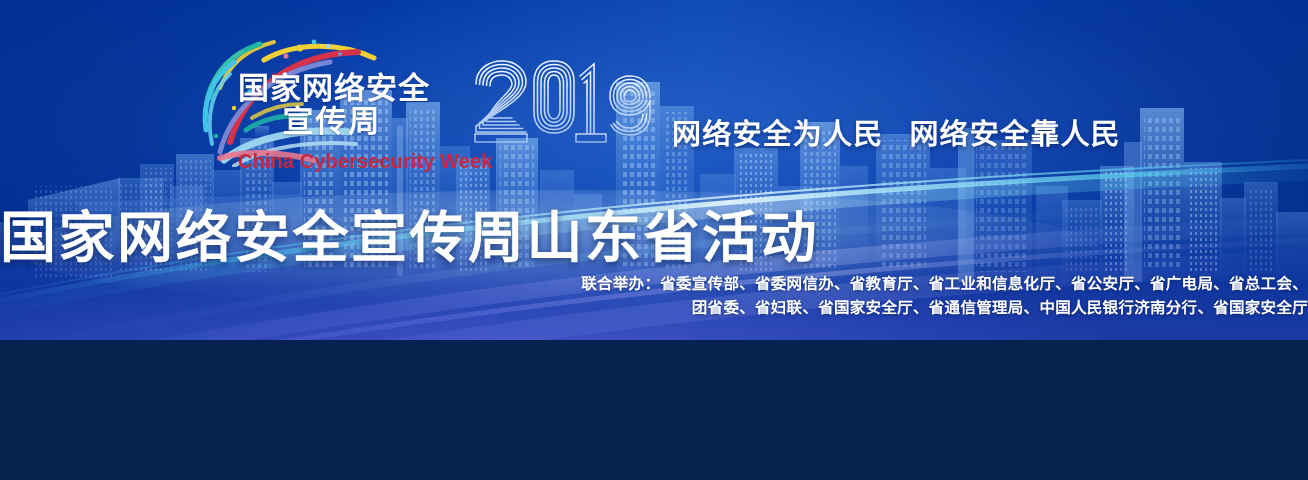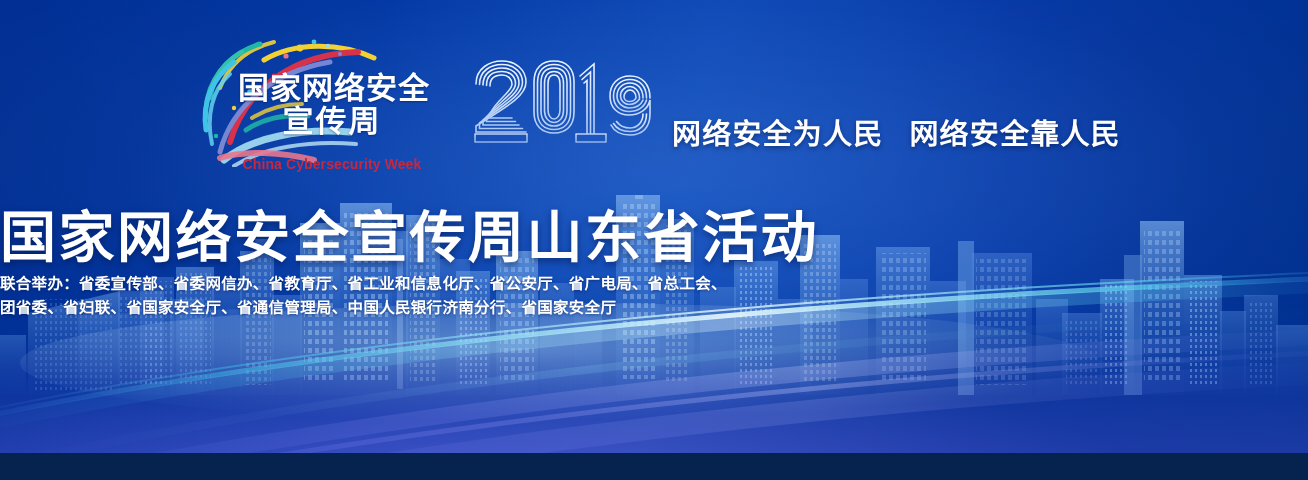--- a/index.html
+++ b/index.html
@@ -6,21 +6,21 @@
   html, body {
     margin: 0;
     padding: 0;
     background: #06224f;
   }
   * { box-sizing: border-box; }
 
   .banner {
     position: relative;
     width: 1308px;
-    height: 453px;
+    height: 340px;
     overflow: hidden;
     font-family: "Liberation Sans", "DejaVu Sans", sans-serif;
     background:
       radial-gradient(ellipse 60% 70% at 52% 40%, rgba(30,95,205,0.55) 0%, rgba(10,50,160,0.0) 70%),
       linear-gradient(100deg, #012f93 0%, #0036a3 28%, #0a46b4 52%, #0537a4 74%, #00308f 100%);
   }
 
   
   .vignette {
     position: absolute;
@@ -85,23 +85,23 @@
     color: #ffffff;
     font-weight: bold;
     font-size: 31px;
     line-height: 33px;
     letter-spacing: 1px;
     white-space: nowrap;
     text-shadow: 0 1px 2px rgba(0,20,70,.45);
   }
   .logo-cn2 { letter-spacing: 2px; }
   .logo-en {
-    margin-top: 18px;
+    margin-top: 12px;
     color: #c62840;
-    font-size: 14px;
+    font-size: 20px;
     font-weight: bold;
     letter-spacing: .1px;
     white-space: nowrap;
   }
 
   
   .year {
     position: absolute;
     left: 472px;
     top: 58px;
@@ -147,21 +147,21 @@
     letter-spacing: 2.5px;
     white-space: nowrap;
     text-shadow: 0 3px 7px rgba(0,20,70,.55);
   }
 
   
   .orgs {
     position: absolute;
     left: 0; right: 0;
     top: 272px;
-    text-align: left;
+    text-align: right;
     color: #ffffff;
     font-size: 15.5px;
     font-weight: bold;
     line-height: 24px;
     letter-spacing: .3px;
     white-space: nowrap;
     text-shadow: 0 1px 3px rgba(0,20,70,.5);
   }
 </style>
 </head>

